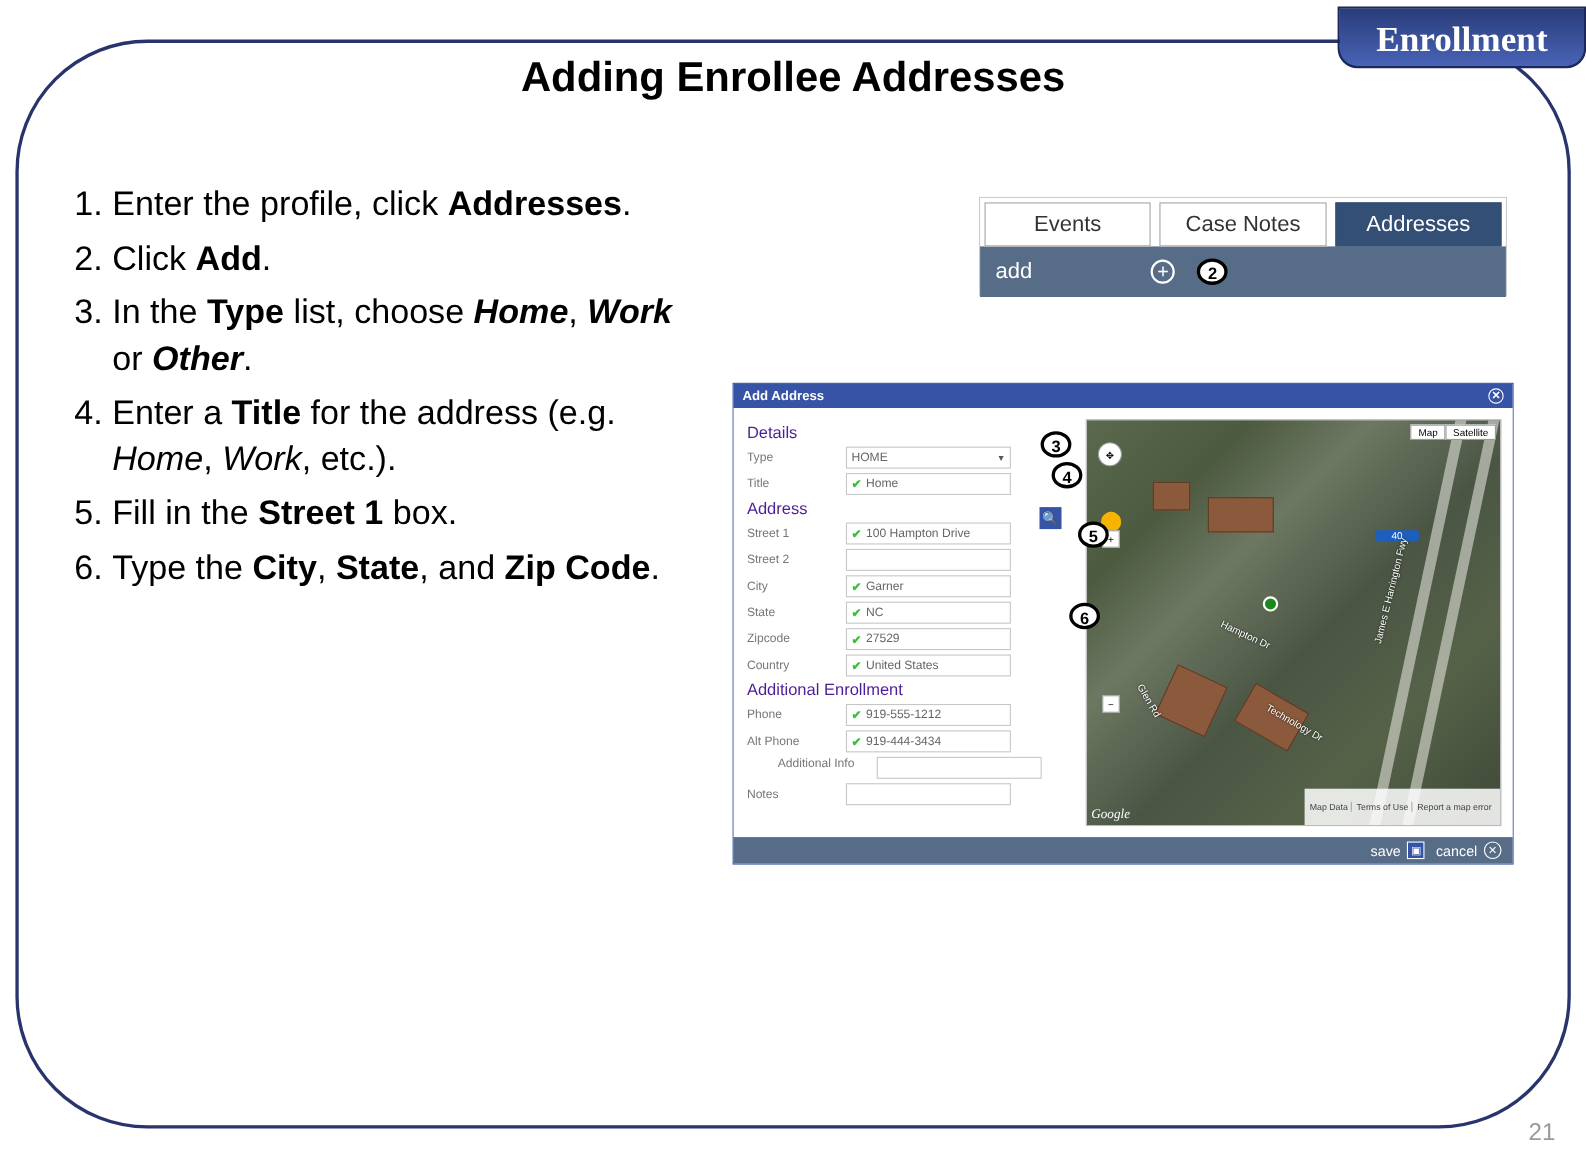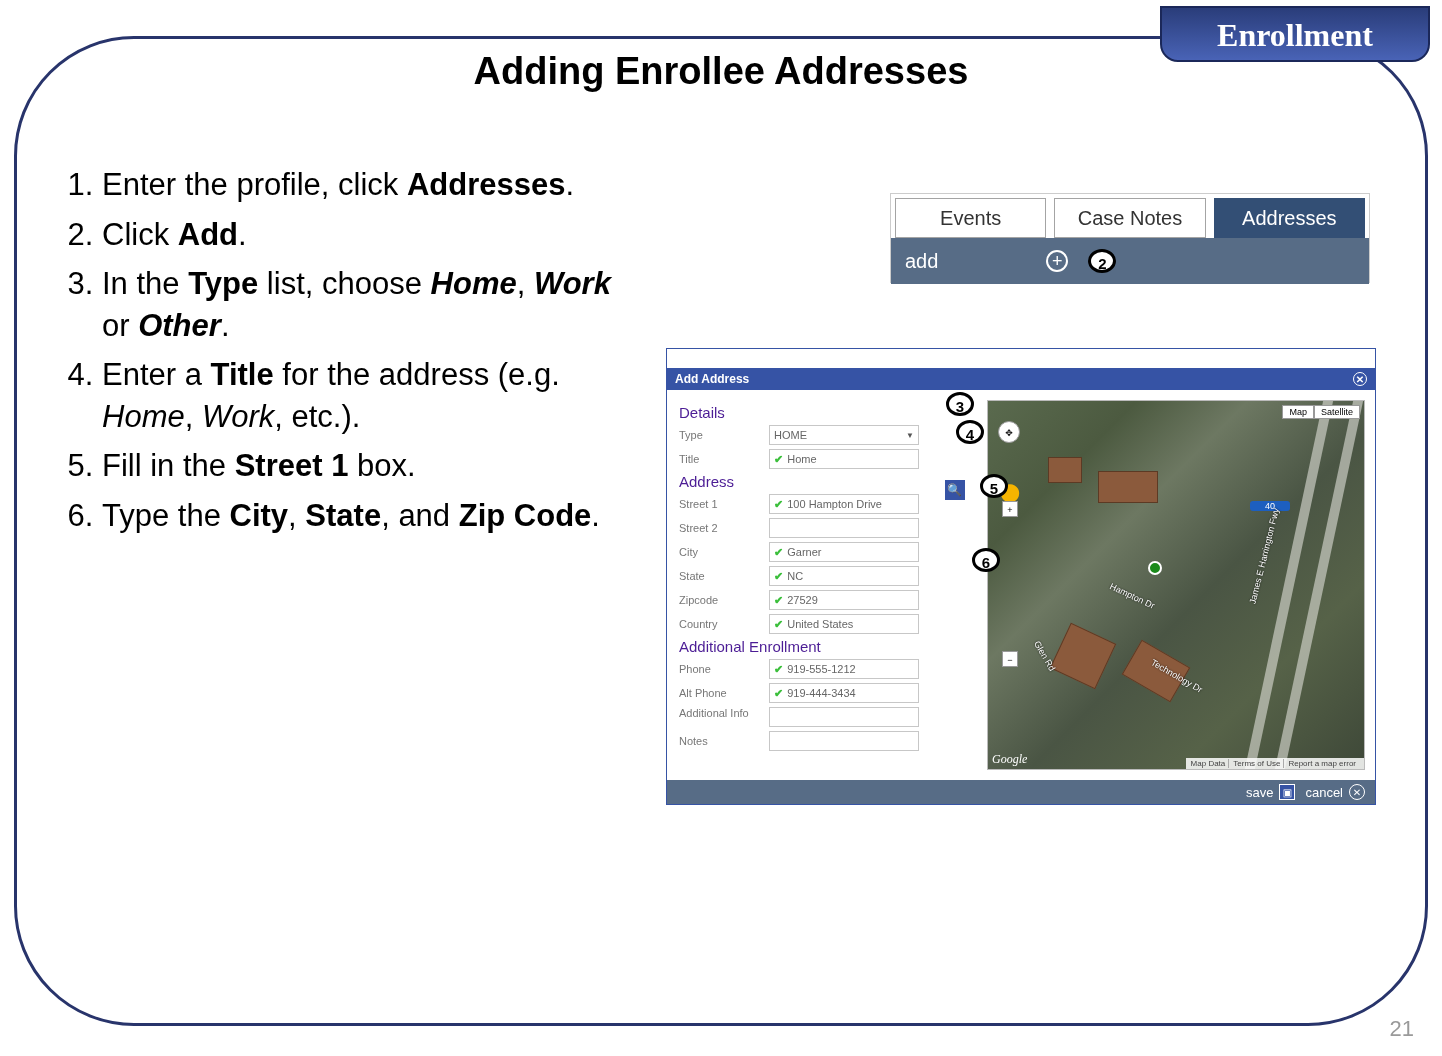--- a/index.html
+++ b/index.html
@@ -11,23 +11,23 @@
     font-family: Arial, Helvetica, sans-serif;
     background: #fff;
     position: relative;
   }
   .slide {
     position: absolute;
     inset: 0;
   }
   .header-badge {
     position: absolute;
-    right: 12px;
+    right: 0;
     top: 6px;
-    width: 270px;
+    width: 226px;
     height: 56px;
     background: linear-gradient(#2a3d7a,#4963b6);
     border: 2px solid #1b2859;
     border-radius: 0 0 18px 18px;
     color: #fff;
     font-family: "Times New Roman", serif;
     font-weight: bold;
     font-size: 32px;
     text-align: center;
     line-height: 54px;
@@ -84,21 +84,21 @@
     background: #fff;
     font-weight: bold;
     font-size: 15px;
     text-align: center;
     line-height: 24px;
   }
 
   
   .tabstrip {
     position: absolute;
-    top: 193px;
+    top: 179px;
     left: 890px;
     width: 480px;
     height: 90px;
     border: 1px solid #ccc;
   }
   .tabstrip .tabs {
     height: 44px;
     display: flex;
   }
   .tabstrip .tab {
@@ -149,21 +149,20 @@
     font-size: 12px;
   }
   .dlg-title {
     background: #3653a5;
     color: #fff;
     padding: 4px 8px;
     font-weight: bold;
     display: flex;
     justify-content: space-between;
     align-items: center;
-    margin-top: 19px;
   }
   .dlg-title .x {
     width: 14px; height:14px; border:1px solid #fff; border-radius:50%;
     display:flex;align-items:center;justify-content:center;font-size:10px;
   }
   .dlg-body {
     display: flex;
     background: #fff;
   }
   .form-col {
@@ -223,21 +222,21 @@
   .building.b2{ top:56px; left:60px; width:34px; height:26px;}
   .building.b3{ top:230px; left:70px; width:50px; height:50px; transform:rotate(25deg);}
   .building.b4{ top:250px; left:140px; width:56px; height:40px; transform:rotate(30deg);}
   .street-label{ position:absolute; color:#fff; font-size:9px; text-shadow:0 0 2px #000; }
   .sl1{ top:190px; left:120px; transform:rotate(25deg);}
   .sl2{ top:250px; left:40px; transform:rotate(60deg);}
   .sl3{ top:150px; right:50px; transform:rotate(-76deg);}
   .sl4{ top:270px; left:160px; transform:rotate(30deg);}
   .route40{ position:absolute; top:100px; right:74px; background:#1d5fbf; color:#fff; font-size:9px; padding:0 15px; border-radius:3px;}
   .gbrand{ position:absolute; bottom:2px; left:4px; color:#fff; font-size:12px; font-family:serif;font-style:italic;}
-  .gfoot{ position:absolute; bottom:0; right:0; background:rgba(255,255,255,0.85); font-size:8px; padding:1px 3px; color:#444;text-align:center;}
+  .gfoot{ position:absolute; bottom:0; right:0; background:rgba(255,255,255,0.85); font-size:8px; padding:12px 3px; color:#444;text-align:center;}
   .gfoot span{ margin:0 2px; border-right:1px solid #aaa; padding-right:3px;}
   .gfoot span:last-child{ border:none; }
 
   textarea.field{ height:40px; resize:none; font-family:inherit; }
 
   .dlg-footer{
     background:#576c86; color:#fff; padding:4px 10px;
     display:flex; justify-content:flex-end; align-items:center; gap:10px;
     font-size:13px;
   }
@@ -357,21 +356,21 @@
               <span>919-555-1212</span>
             </div>
         </div>
         <div class="row">
           <label>Alt Phone</label>
           <div class="field">
               <span class="chk">✔</span>
               <span>919-444-3434</span>
             </div>
         </div>
-        <div class="row" style="align-items:flex-start;">
+        <div class="row" style="align-items:flex-start;justify-content:center;">
           <label>Additional Info</label>
           <textarea class="field" style=""></textarea>
         </div>
         <div class="row" style="align-items:center;">
           <label>Notes</label>
           <textarea class="field" style=""></textarea>
         </div>
       </div>
 
       <div class="map-col">

